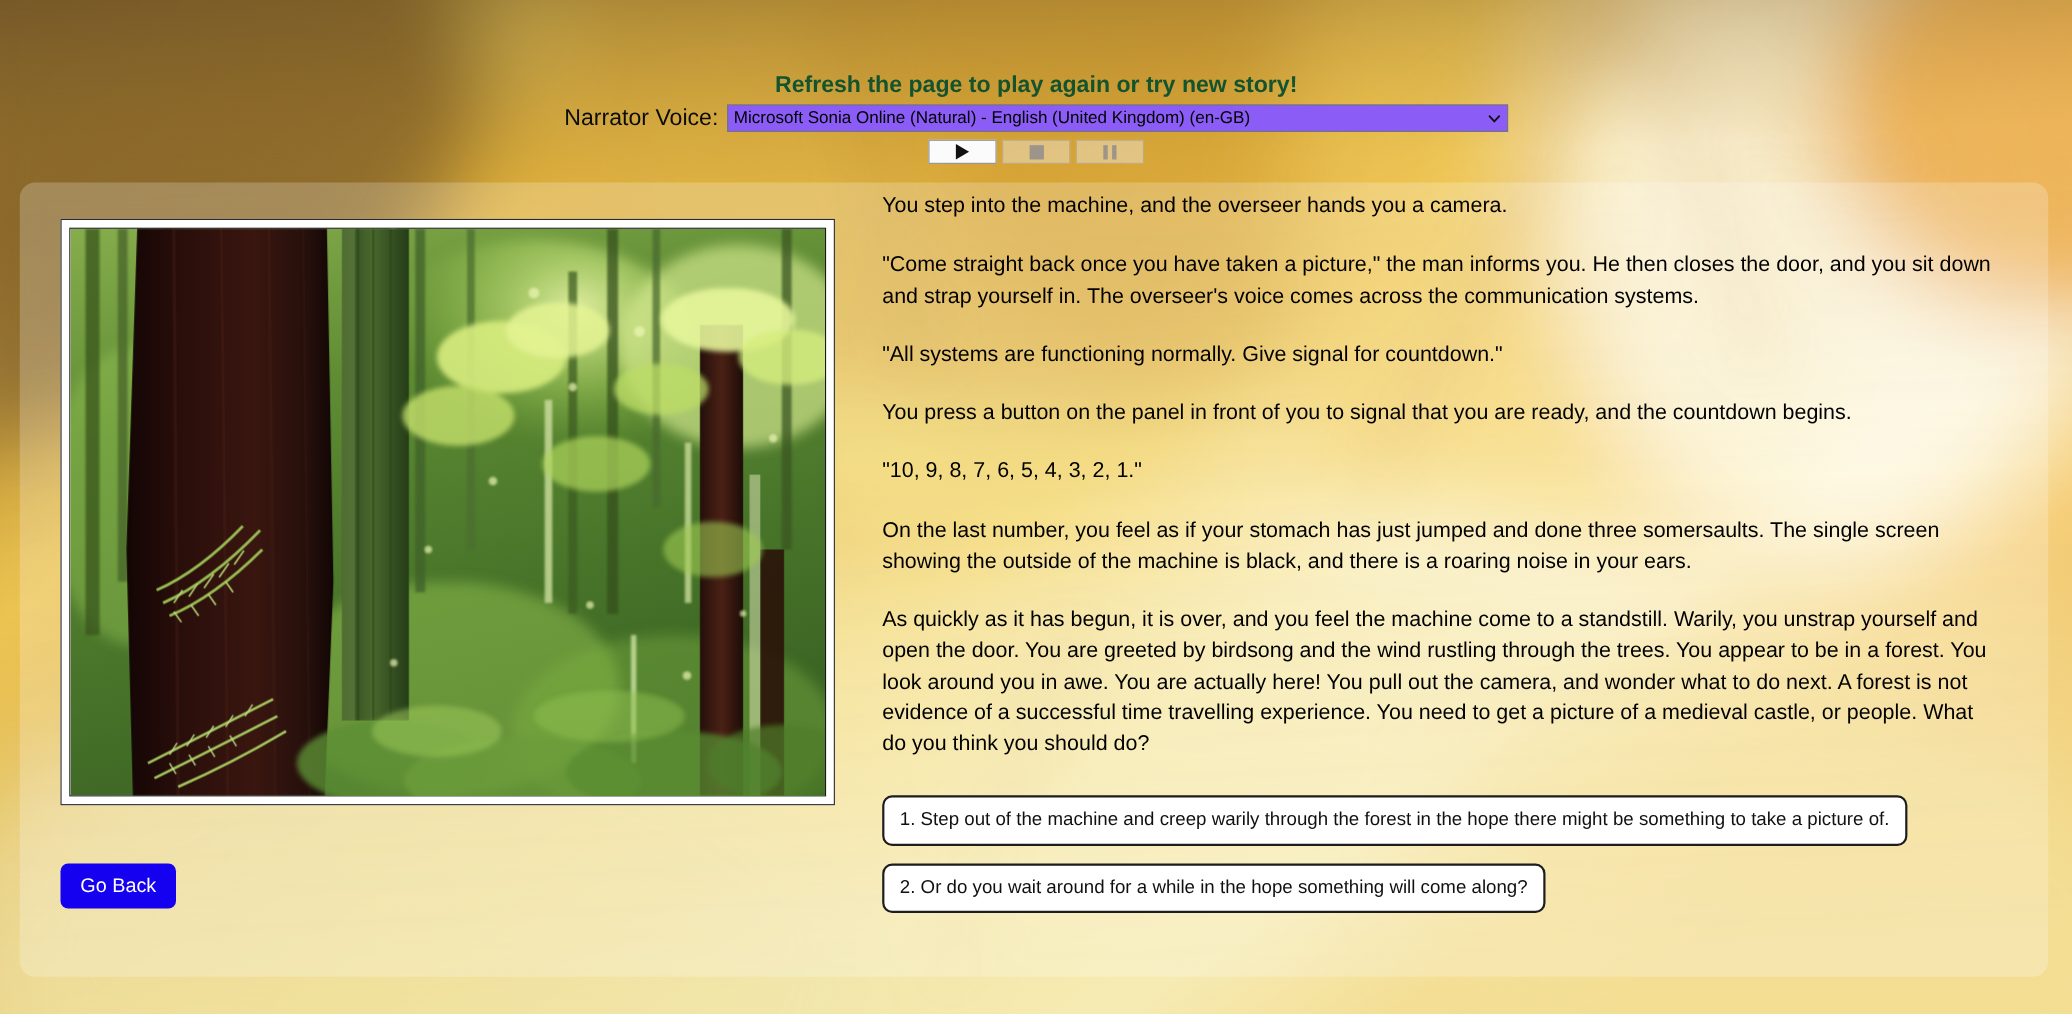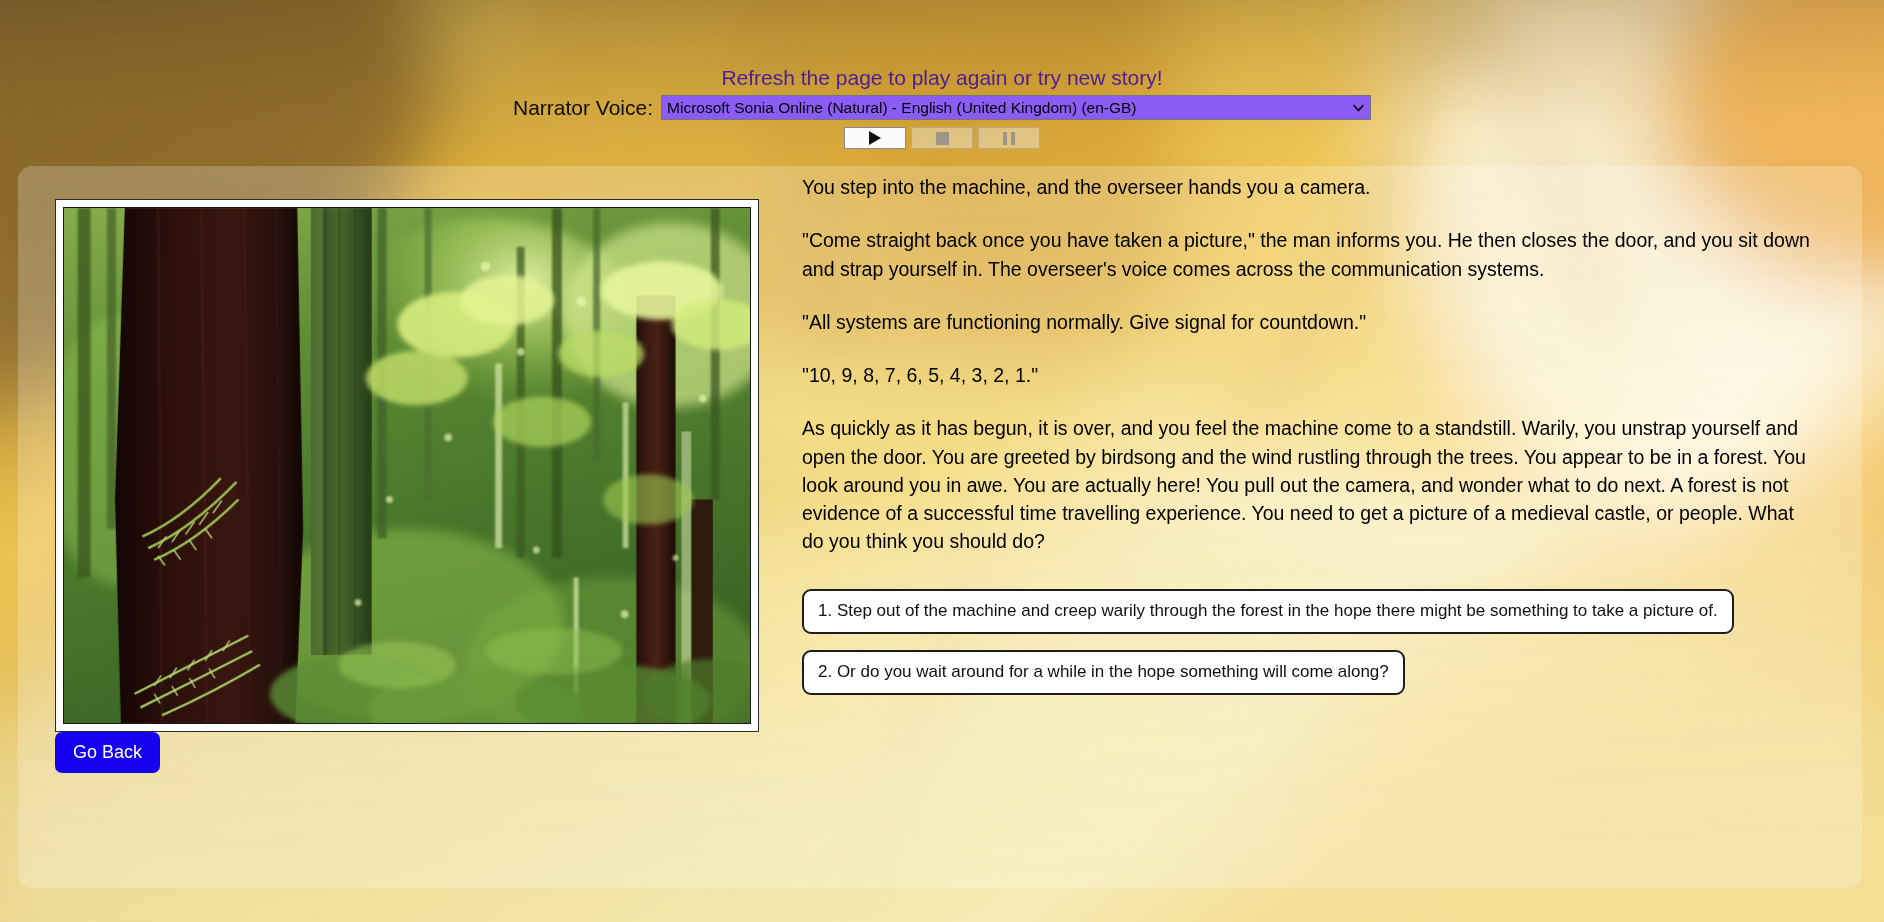--- a/index.html
+++ b/index.html
@@ -26,24 +26,25 @@
   
   .header {
     position: absolute;
     top: 0; left: 0; right: 0;
     z-index: 3;
     text-align: center;
     padding-top: 66px;
   }
   .refresh-note {
     font-size: 21px;
-    color: #4c1d95;
+    color: #14532d;
     line-height: 1.1;
     margin: 0 0 6px 0;
     font-family: "Liberation Sans", sans-serif;
+    font-weight: bold;
   }
   .voice-row {
     display: flex;
     align-items: center;
     justify-content: center;
     gap: 8px;
     margin-top: 2px;
   }
   .voice-label {
     font-size: 21px;
@@ -147,20 +148,21 @@
   }
   .image-inner {
     width: 100%; height: 100%;
     border: 1px solid #1a1a1a;
     overflow: hidden;
     position: relative;
   }
   .image-inner svg { display:block; width:100%; height:100%; }
 
   .go-back-btn {
+    margin-top: 53px;
     display: inline-block;
     background: #1500ef;
     color: #ffffff;
     font-size: 18px;
     font-family: "Liberation Sans", sans-serif;
     border: none;
     border-radius: 7px;
     padding: 11px 18px 12px 18px;
     cursor: pointer;
     line-height: 1;
@@ -446,21 +448,23 @@
       </div>
     </div>
 
     <button class="go-back-btn">Go Back</button>
   </div>
 
   <div class="right-col">
     <p class="story-p">You step into the machine, and the overseer hands you a camera.</p>
     <p class="story-p">"Come straight back once you have taken a picture," the man informs you. He then closes the door, and you sit down and strap yourself in. The overseer's voice comes across the communication systems.</p>
     <p class="story-p">"All systems are functioning normally. Give signal for countdown."</p>
+    <p class="story-p">You press a button on the panel in front of you to signal that you are ready, and the countdown begins.</p>
     <p class="story-p">"10, 9, 8, 7, 6, 5, 4, 3, 2, 1."</p>
+    <p class="story-p">On the last number, you feel as if your stomach has just jumped and done three somersaults. The single screen showing the outside of the machine is black, and there is a roaring noise in your ears.</p>
     <p class="story-p">As quickly as it has begun, it is over, and you feel the machine come to a standstill. Warily, you unstrap yourself and open the door. You are greeted by birdsong and the wind rustling through the trees. You appear to be in a forest. You look around you in awe. You are actually here! You pull out the camera, and wonder what to do next. A forest is not evidence of a successful time travelling experience. You need to get a picture of a medieval castle, or people. What do you think you should do?</p>
 
     <div class="choices">
       <button class="choice-btn">1. Step out of the machine and creep warily through the forest in the hope there might be something to take a picture of.</button>
       <button class="choice-btn">2. Or do you wait around for a while in the hope something will come along?</button>
     </div>
   </div>
 </div>
 
 </body></html>

